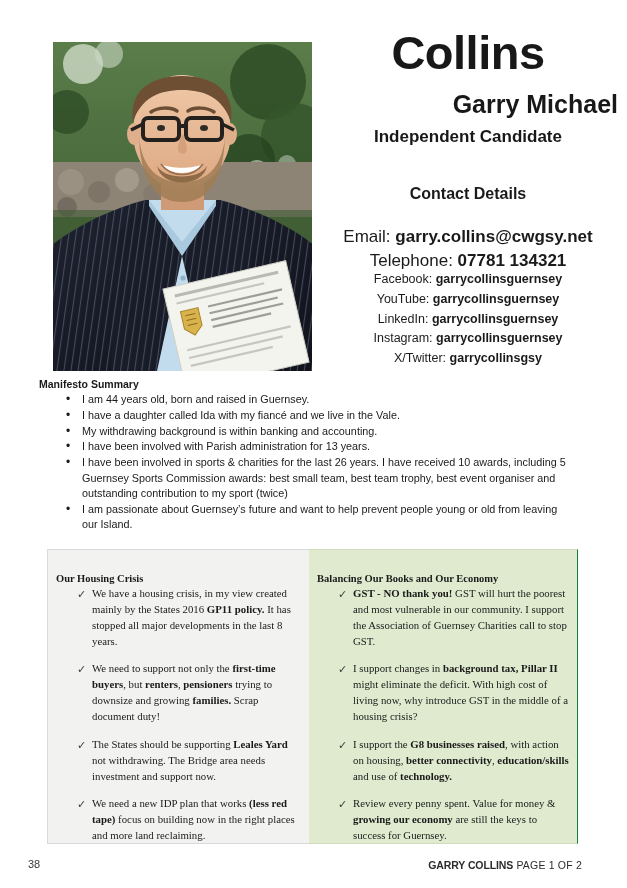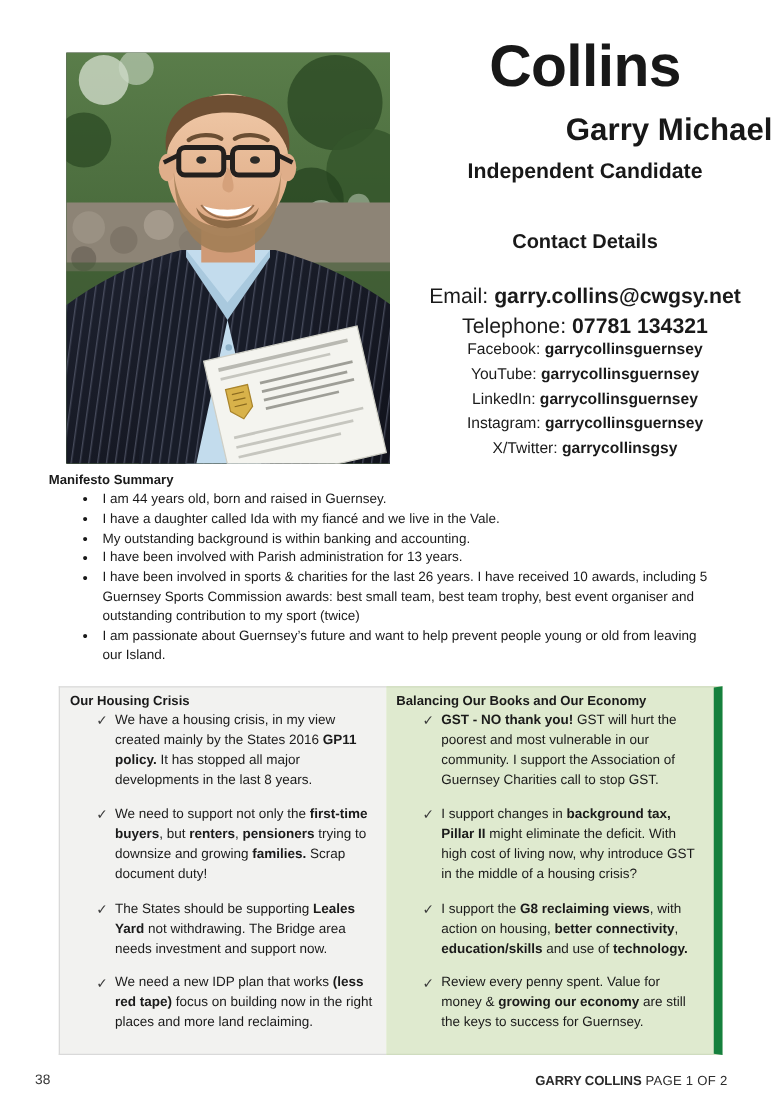--- a/index.html
+++ b/index.html
@@ -134,34 +134,35 @@
     position: absolute;
     left: 47px;
     top: 549px;
     width: 531px;
     height: 295px;
     display: flex;
   }
   .box {
     box-sizing: border-box;
     height: 295px;
-    padding: 5px 8px 5px 8px;
+    padding: 23px 8px 5px 8px;
+    font-family: Liberation Serif, serif;
   }
   .box-left {
     width: 262px;
     background: #f2f2f0;
     border-top: 1px solid #d9d9d9;
     border-left: 1px solid #d9d9d9;
     border-bottom: 1px solid #d9d9d9;
   }
   .box-right {
     width: 269px;
     background: #dfeacf;
     border-top: 1px solid #cfdcbf;
-    border-right: 7px solid #15803d;
+    border-right: 1px solid #15803d;
     border-bottom: 1px solid #cfdcbf;
   }
   .box-title {
     font-size: 10.5px;
     font-weight: bold;
     margin-bottom: 2px;
   }
   .box ul {
     margin: 0;
     padding: 0;
@@ -357,21 +358,21 @@
       <b>garrycollinsgsy</b>
     </div>
   </div>
 </div>
 
 <div class="summary">
   <div class="summary-title">Manifesto Summary</div>
   <ul id="summary-list">
       <li><span class="bullet">•</span><span>I am 44 years old, born and raised in Guernsey.</span></li>
       <li><span class="bullet">•</span><span>I have a daughter called Ida with my fiancé and we live in the Vale.</span></li>
-      <li><span class="bullet">•</span><span>My outstanding background is within banking and accounting.</span></li>
+      <li><span class="bullet">•</span><span>My withdrawing background is within banking and accounting.</span></li>
       <li><span class="bullet">•</span><span>I have been involved with Parish administration for 13 years.</span></li>
       <li><span class="bullet">•</span><span>I have been involved in sports &amp; charities for the last 26 years.  I have received 10 awards, including 5 Guernsey Sports Commission awards: best small team, best team trophy, best event organiser and outstanding contribution to my sport (twice)</span></li>
       <li><span class="bullet">•</span><span>I am passionate about Guernsey’s future and want to help prevent people young or old from leaving our Island.</span></li>
     </ul>
 </div>
 
 <div class="boxes">
   <div class="box box-left">
     <div class="box-title">Our Housing Crisis</div>
     <ul id="left-list">
@@ -379,21 +380,21 @@
         <li><span class="tick">✓</span><span><span>We need to support not only the </span><b>first-time buyers</b><span>, but </span><b>renters</b><span>, </span><b>pensioners</b><span> trying to downsize and growing </span><b>families.</b><span> Scrap document duty!</span></span></li>
         <li><span class="tick">✓</span><span><span>The States should be supporting </span><b>Leales Yard</b><span> not withdrawing.  The Bridge area needs investment and support now.</span></span></li>
         <li><span class="tick">✓</span><span><span>We need a new IDP plan that works </span><b>(less red tape)</b><span> focus on building now in the right places and more land reclaiming.</span></span></li>
       </ul>
   </div>
   <div class="box box-right">
     <div class="box-title">Balancing Our Books and Our Economy</div>
     <ul id="right-list">
         <li><span class="tick">✓</span><span><b>GST - NO thank you!</b><span> GST will hurt the poorest and most vulnerable in our community.  I support the Association of Guernsey Charities call to stop GST.</span></span></li>
         <li><span class="tick">✓</span><span><span>I support changes in </span><b>background tax,</b><span> </span><b>Pillar II</b><span> might eliminate the deficit. With high cost of living now, why introduce GST in the middle of a housing crisis?</span></span></li>
-        <li><span class="tick">✓</span><span><span>I support the </span><b>G8 reclaiming views</b><span>, with action on housing, </span><b>better connectivity</b><span>, </span><b>education/skills</b><span> and use of </span><b>technology.</b></span></li>
+        <li><span class="tick">✓</span><span><span>I support the </span><b>G8 businesses raised</b><span>, with action on housing, </span><b>better connectivity</b><span>, </span><b>education/skills</b><span> and use of </span><b>technology.</b></span></li>
         <li><span class="tick">✓</span><span><span>Review every penny spent.  Value for money &amp; </span><b>growing our economy</b><span> are still the keys to success for Guernsey.</span></span></li>
       </ul>
   </div>
 </div>
 
 <div class="footer">
   <div class="footer-page-num">38</div>
   <div class="footer-right">
     <span class="cand-name">GARRY COLLINS</span><span> PAGE 1 OF 2</span>
   </div>

